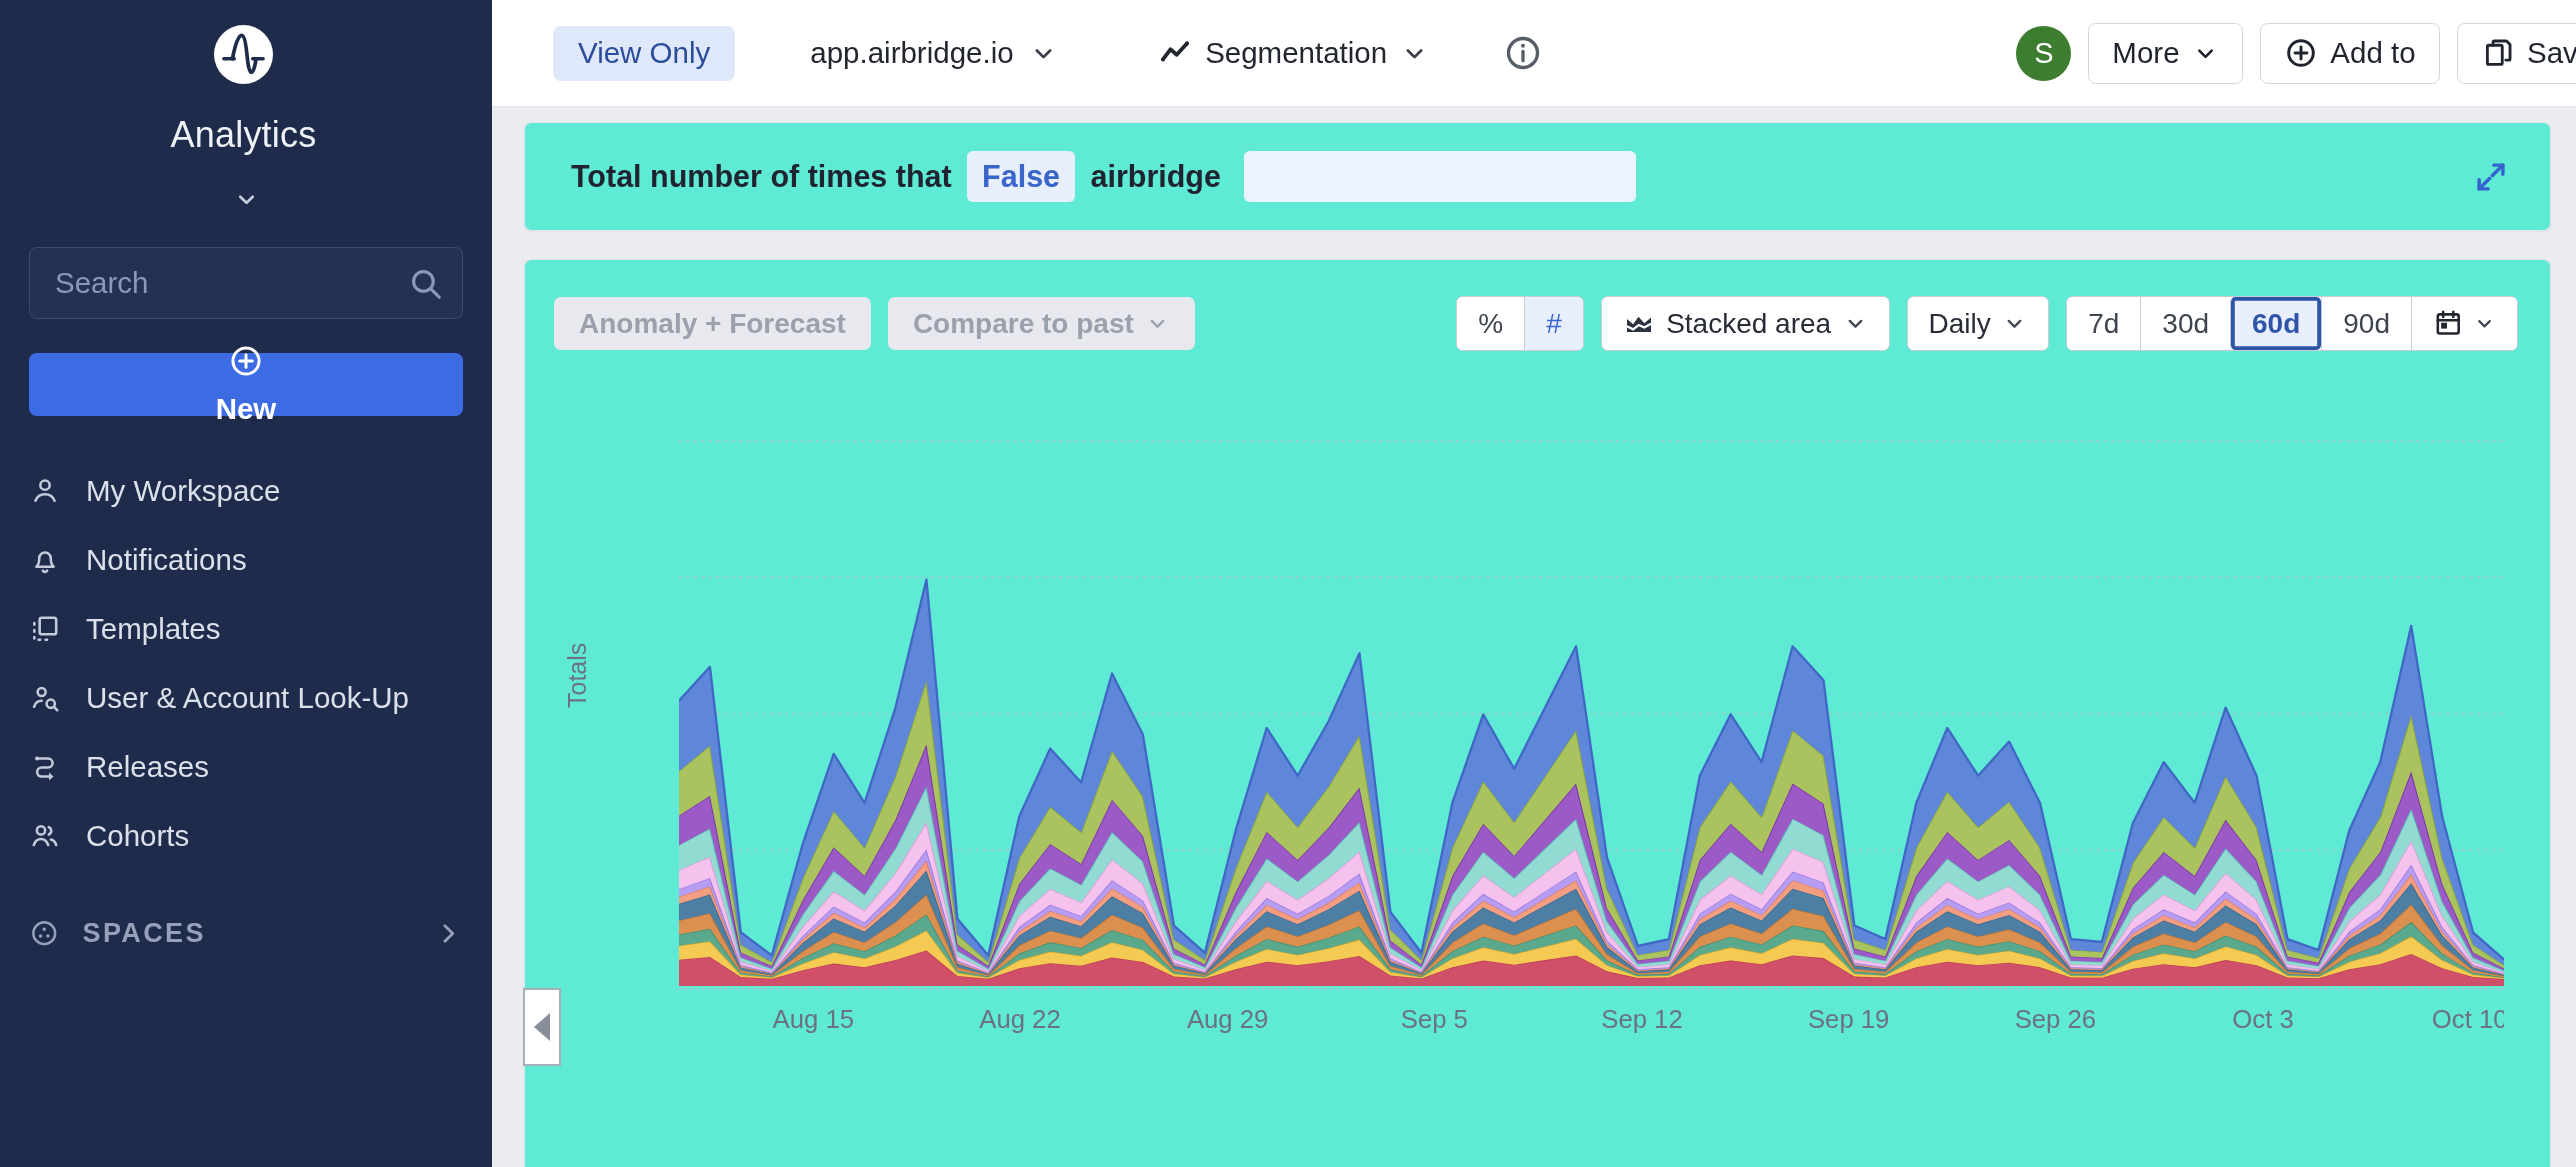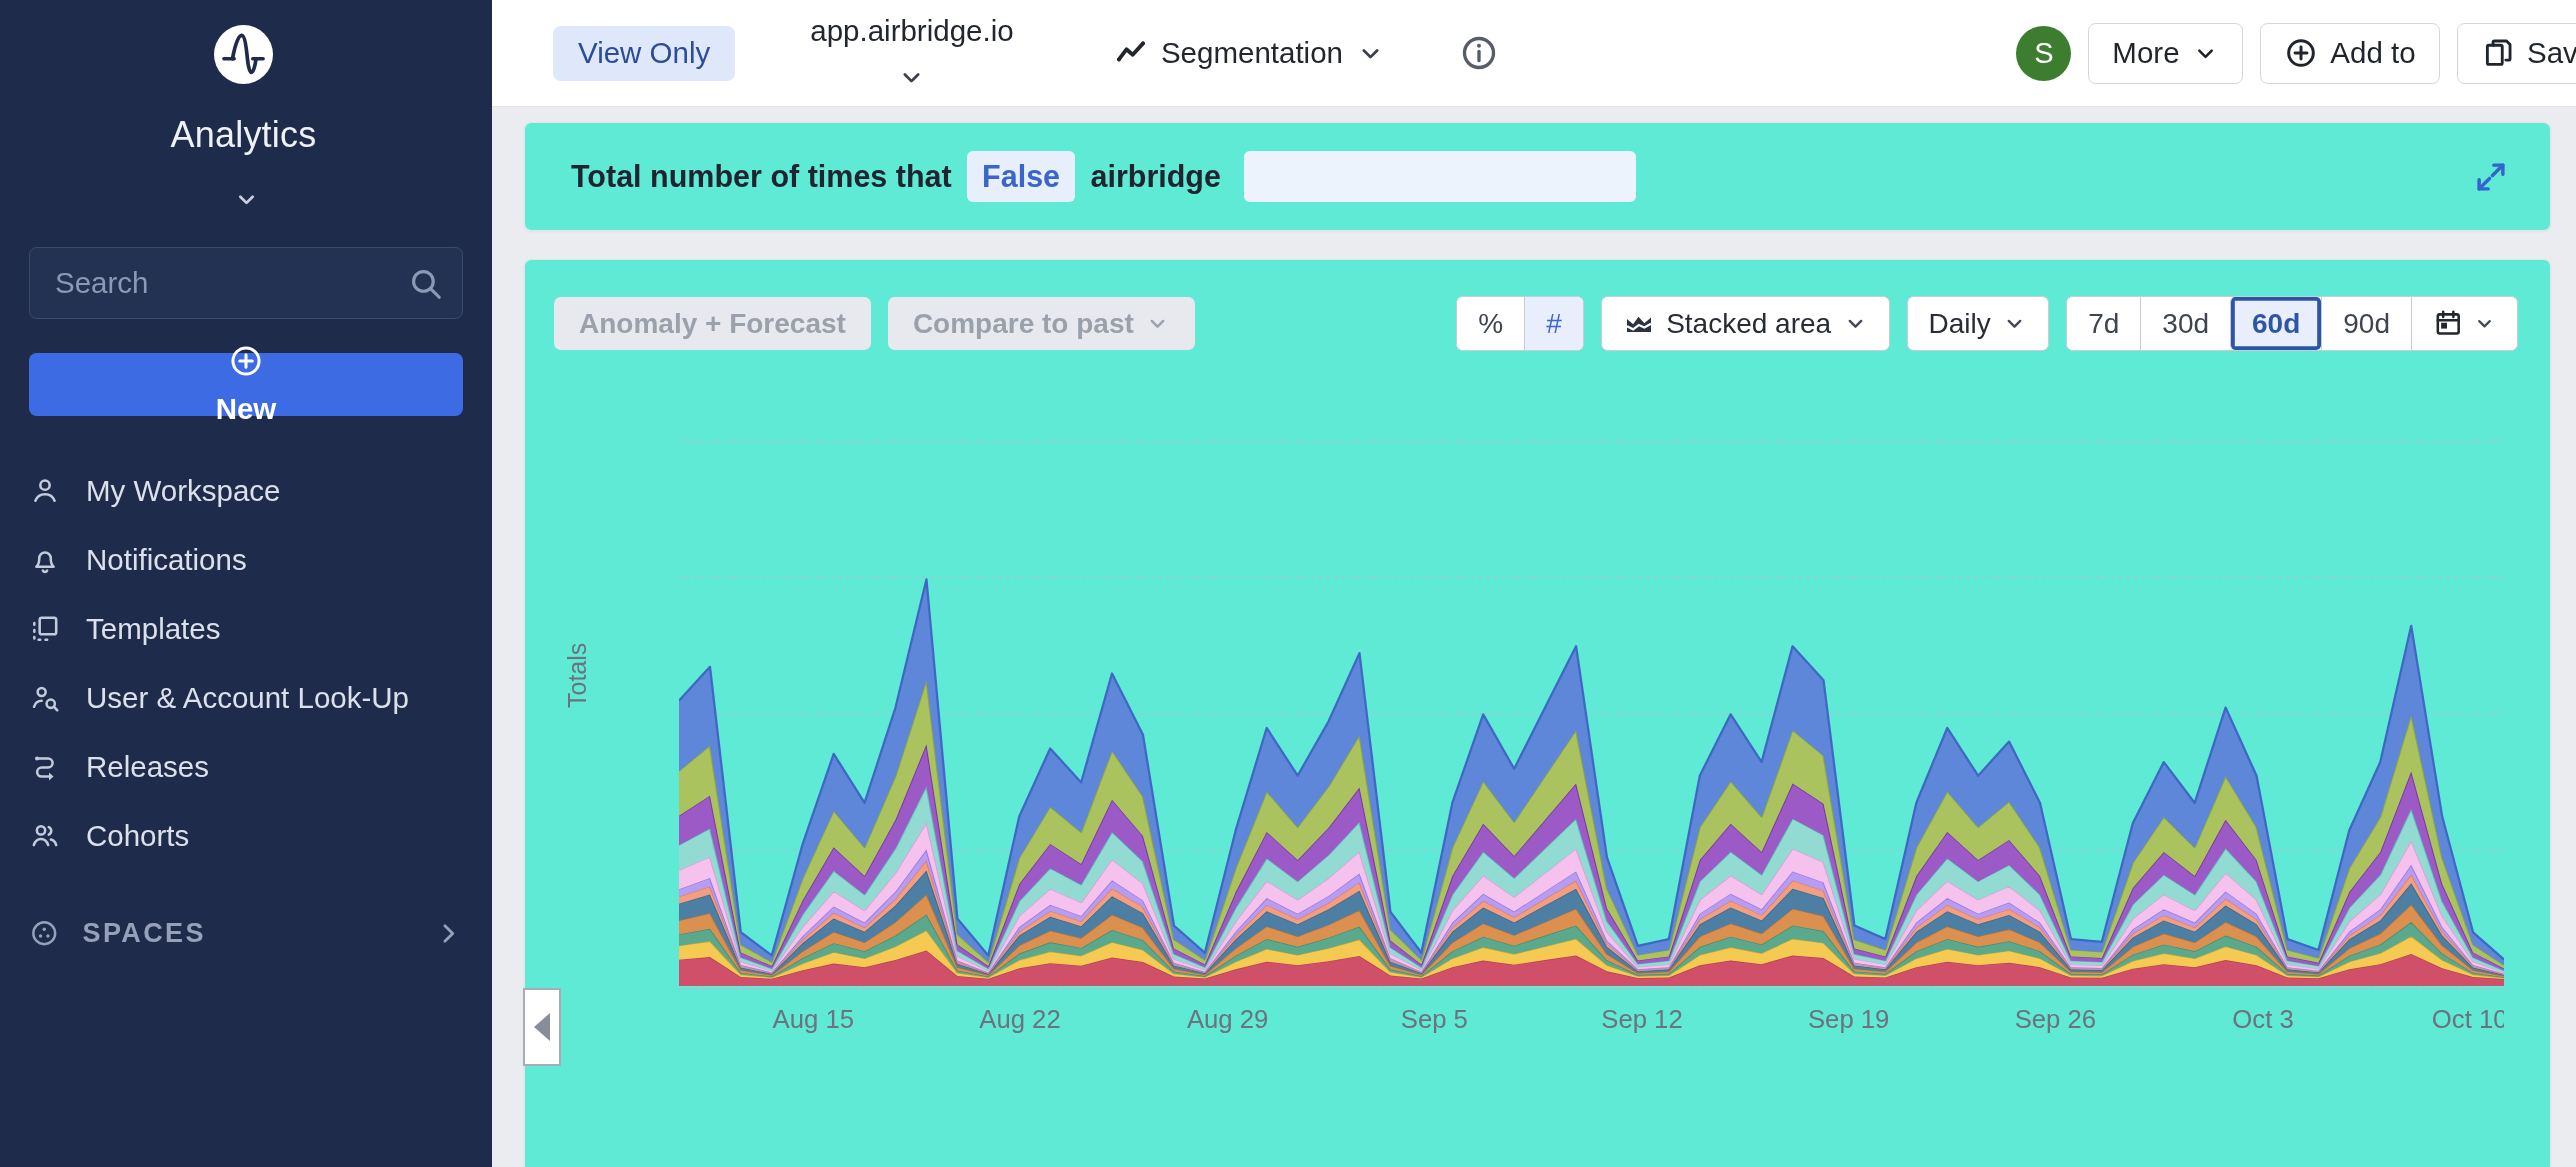--- a/index.html
+++ b/index.html
@@ -32,21 +32,21 @@
   .spaces-row { display:flex; align-items:center; gap:23px; height:72px; padding:0 29px; margin-top:27px; cursor:pointer; }
   .spaces-label { font-size:27px; font-weight:bold; letter-spacing:2.4px; color:#96a0b8; flex:1; }
   .spaces-row .icon { color:#96a0b8; }
   .spaces-chevron { color:#aeb6c8; }
 
   
   .topbar { position:absolute; left:492px; top:0; width:2435px; height:107px; background:#ffffff;
     border-bottom:1.9px solid #e2e4e8; display:flex; align-items:center; padding:0 55px 0 61px;gap:24px; }
   .view-only { height:55px; display:flex; align-items:center; padding:0 25px; background:#dfe8fa; color:#2b4c9b;
     font-size:29.5px; border-radius:7.6px; cursor:pointer; }
-  .project { display:flex; align-items:center; gap:15.2px; margin-left:51px; font-size:29.5px; color:#22262e; cursor:pointer;flex-direction:column; }
+  .project { display:flex; align-items:center; gap:15.2px; margin-left:51px; font-size:29.5px; color:#22262e; cursor:pointer; }
   .project .icon, .segmentation .icon-chevron { color:#3a3f4a; }
   .segmentation { display:flex; align-items:center; gap:13.3px; margin-left:76px; font-size:29.5px; color:#22262e; cursor:pointer; }
   .info-btn { margin-left:50px; color:#565d68; cursor:pointer; }
   .topbar-right { margin-left:auto; display:flex; align-items:center; gap:17px; }
   .avatar { width:55px; height:55px; border-radius:50%; background:#3d7d2f; color:#fff; font-size:29px;
     display:flex; align-items:center; justify-content:center; cursor:pointer; }
   .btn-outline { display:flex; align-items:center; gap:12.4px; height:61px; padding:0 23px; background:#fff;
     border:1.9px solid #d3d6dc; border-radius:7.6px; font-size:29.5px; color:#1f242e; cursor:pointer;
     font-family:"Liberation Sans",sans-serif; }
   .btn-outline .icon { color:#1f242e; }

